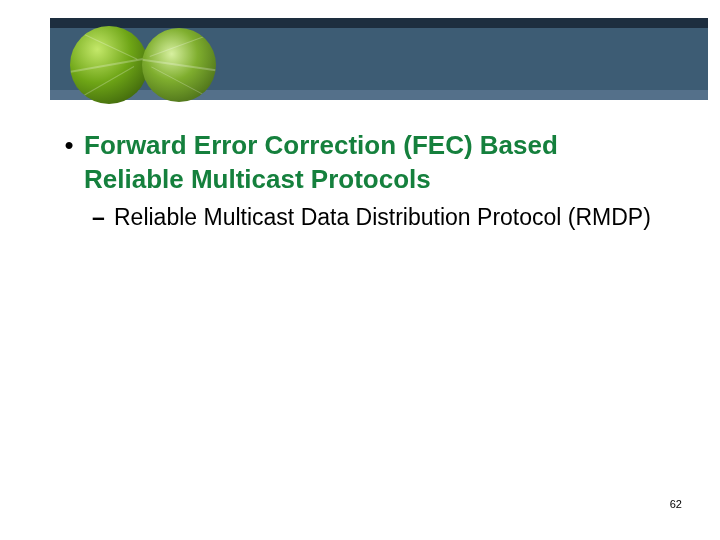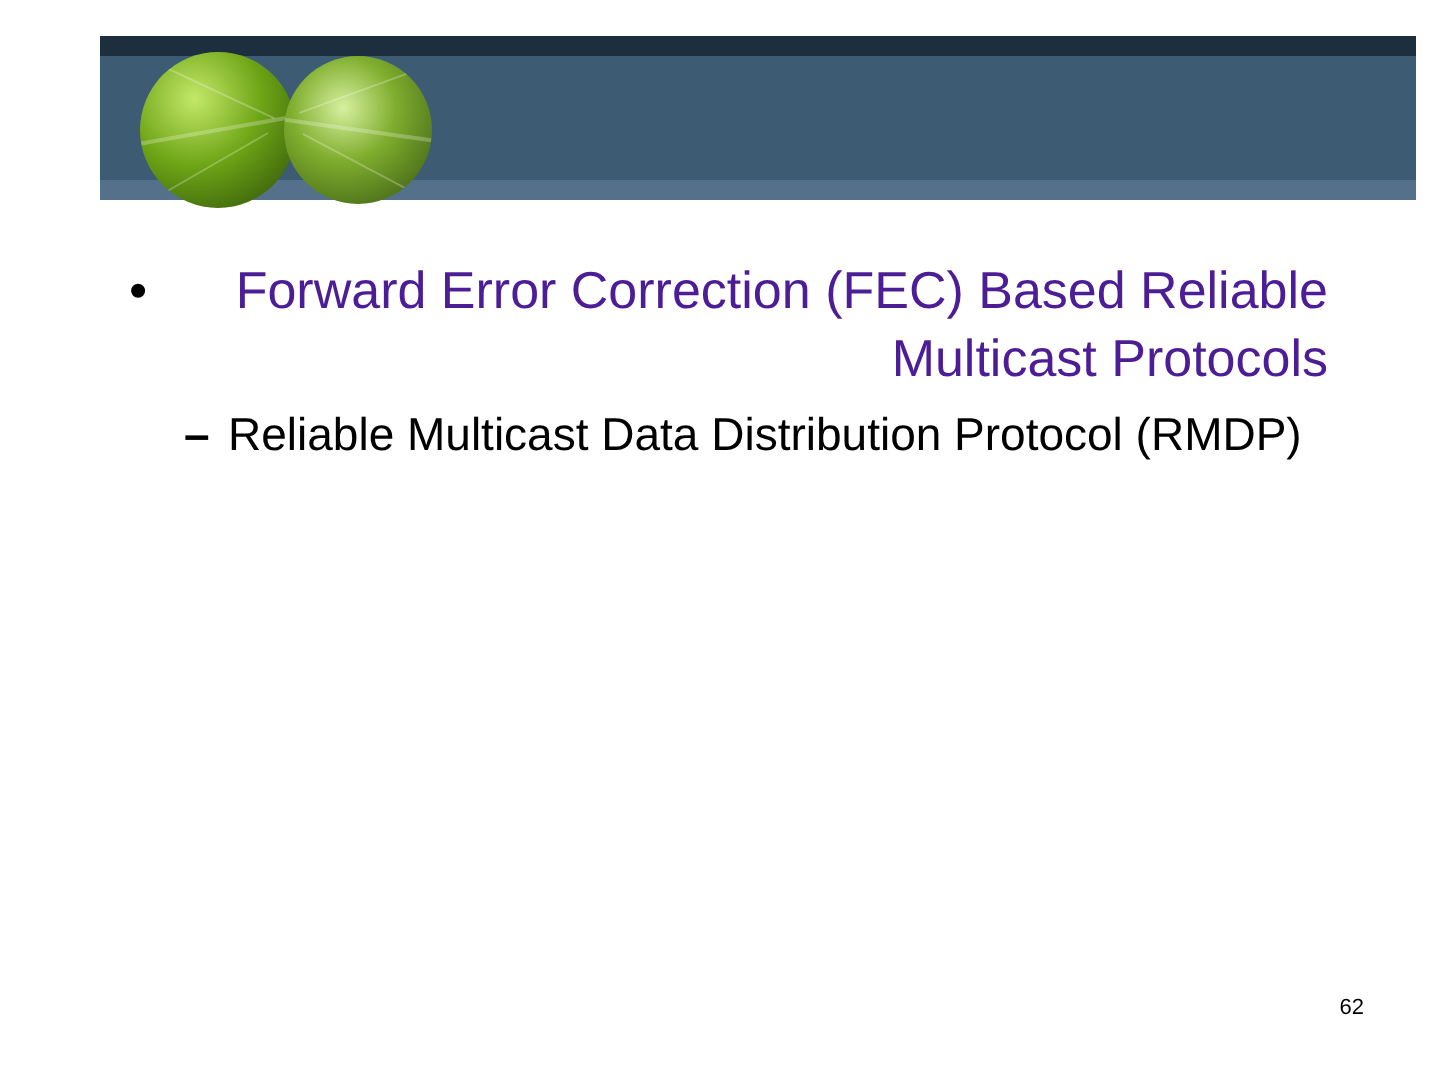--- a/index.html
+++ b/index.html
@@ -81,23 +81,22 @@
     flex: 0 0 auto;
     width: 30px;
     text-align: center;
     font-size: 26px;
     line-height: 34px;
     color: #000;
   }
   .bullet-text {
     font-size: 26px;
     line-height: 34px;
-    font-weight: normal;
-    color: #4c1d95;
-    text-align: right;
+    font-weight: bold;
+    color: #15803d;
   }
 
   .subbullet {
     margin-left: 38px;
     margin-top: 4px;
     display: flex;
     align-items: flex-start;
   }
   .subbullet-marker {
     flex: 0 0 auto;

